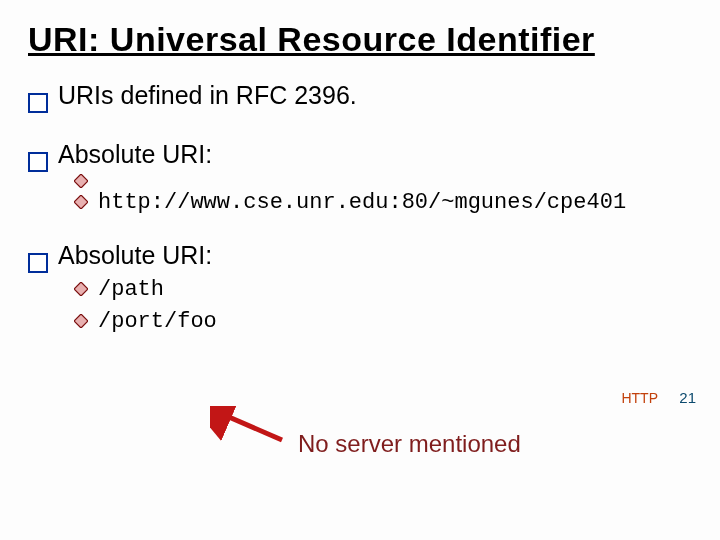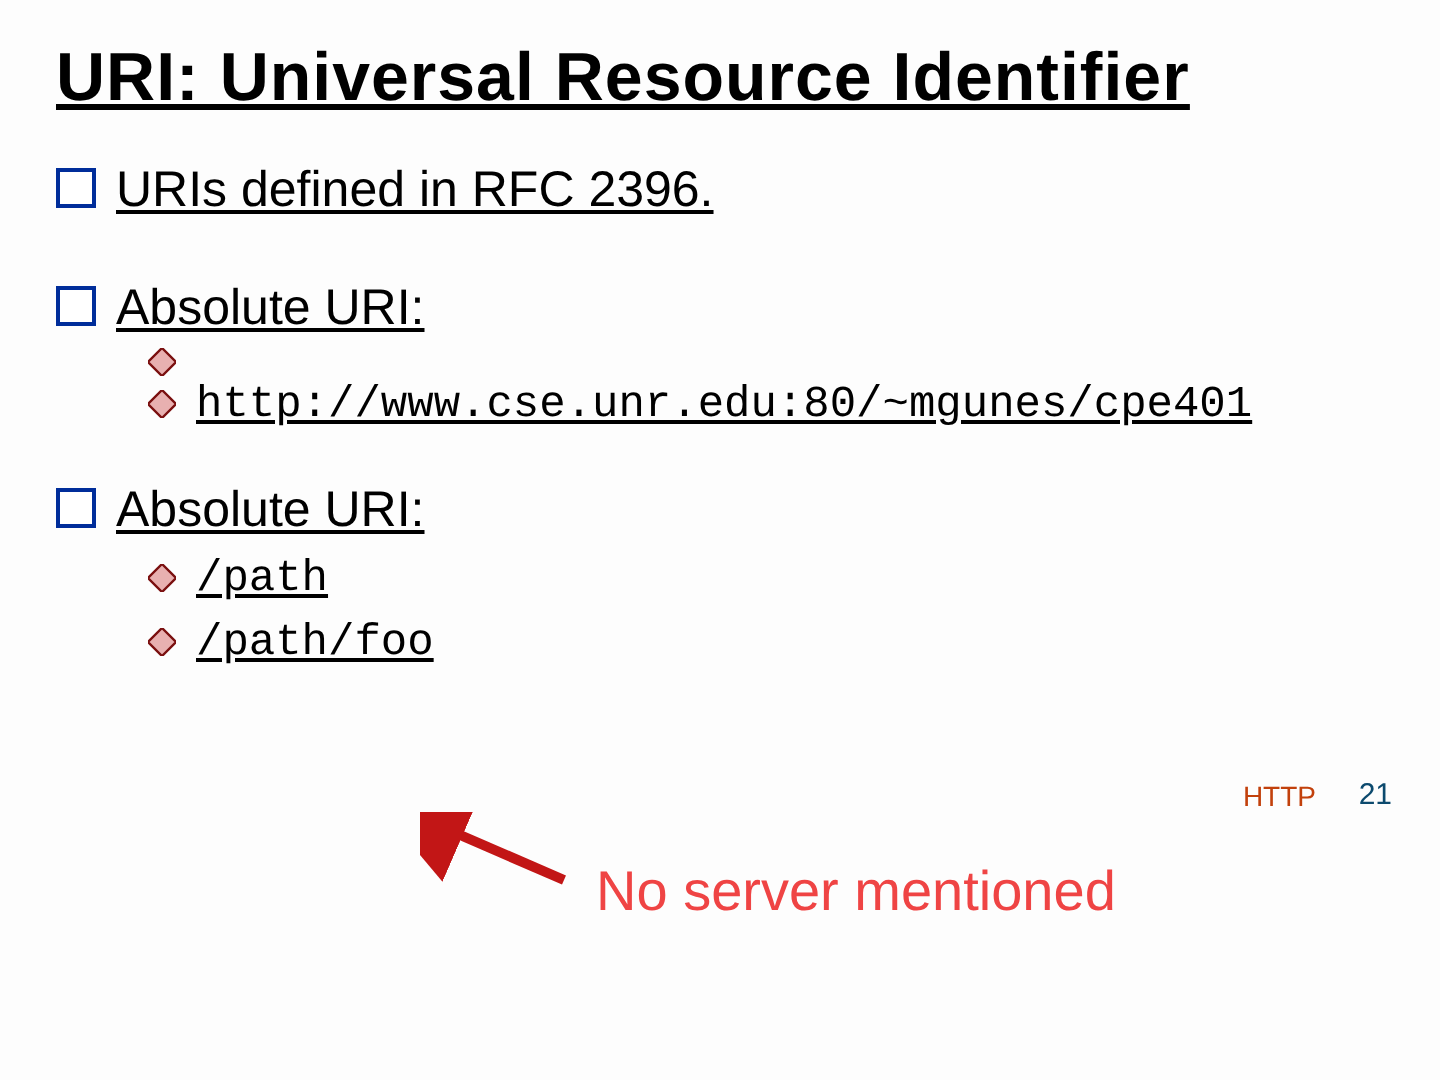--- a/index.html
+++ b/index.html
@@ -12,34 +12,33 @@
     color: #000;
     overflow: hidden;
     position: relative;
   }
   .slide {
     position: relative;
     width: 720px;
     height: 420px;
     box-sizing: border-box;
     padding: 20px 28px 0 28px;
-    text-decoration: underline;
   }
   .title {
     font-size: 34px;
     text-decoration: underline;
     margin: 0 0 22px 0;
     line-height: 1.15;
     letter-spacing: 0.5px;
   }
   .bullet-main {
     font-size: 25px;
     margin: 14px 0 4px 0;
     display: flex;
-    align-items: flex-start;
+    align-items: flex-end;
   }
   .square {
     display: inline-block;
     width: 16px;
     height: 16px;
     border: 2px solid #002d9a;
     background: #fff;
     margin-right: 10px;
     flex: 0 0 auto;
     position: relative;
@@ -75,22 +74,22 @@
   }
   .arrow {
     position: absolute;
     left: 0;
     top: 0;
   }
   .note {
     position: absolute;
     left: 88px;
     top: 24px;
-    color: #ef4444;
-    font-size: 28px;
+    color: #7f1d1d;
+    font-size: 24px;
     white-space: nowrap;
   }
   .footer-topic {
     position: absolute;
     right: 62px;
     bottom: 14px;
     font-family: Arial, sans-serif;
     font-size: 14px;
     color: #c2410c;
   }
@@ -149,21 +148,21 @@
           </svg>
       </span>
       <span>/path</span>
     </div>
     <div class="sub">
       <span class="diamond">
         <svg width="14" height="14" viewBox="0 0 14 14">
             <polygon points="7,0 14,7 7,14 0,7" fill="#e8b0b0" stroke="#7a0f0f" stroke-width="1.2"></polygon>
           </svg>
       </span>
-      <span>/path/foo</span>
+      <span>/port/foo</span>
     </div>
   </div>
 
   <div class="annotation-wrap">
     <span class="arrow">
       <svg width="78" height="40" viewBox="0 0 78 40">
         <defs>
           <marker id="ah" markerWidth="12" markerHeight="12" refX="2" refY="5" orient="auto">
             <polygon points="0,0 10,5 0,10" fill="#c21616"></polygon>
           </marker>

